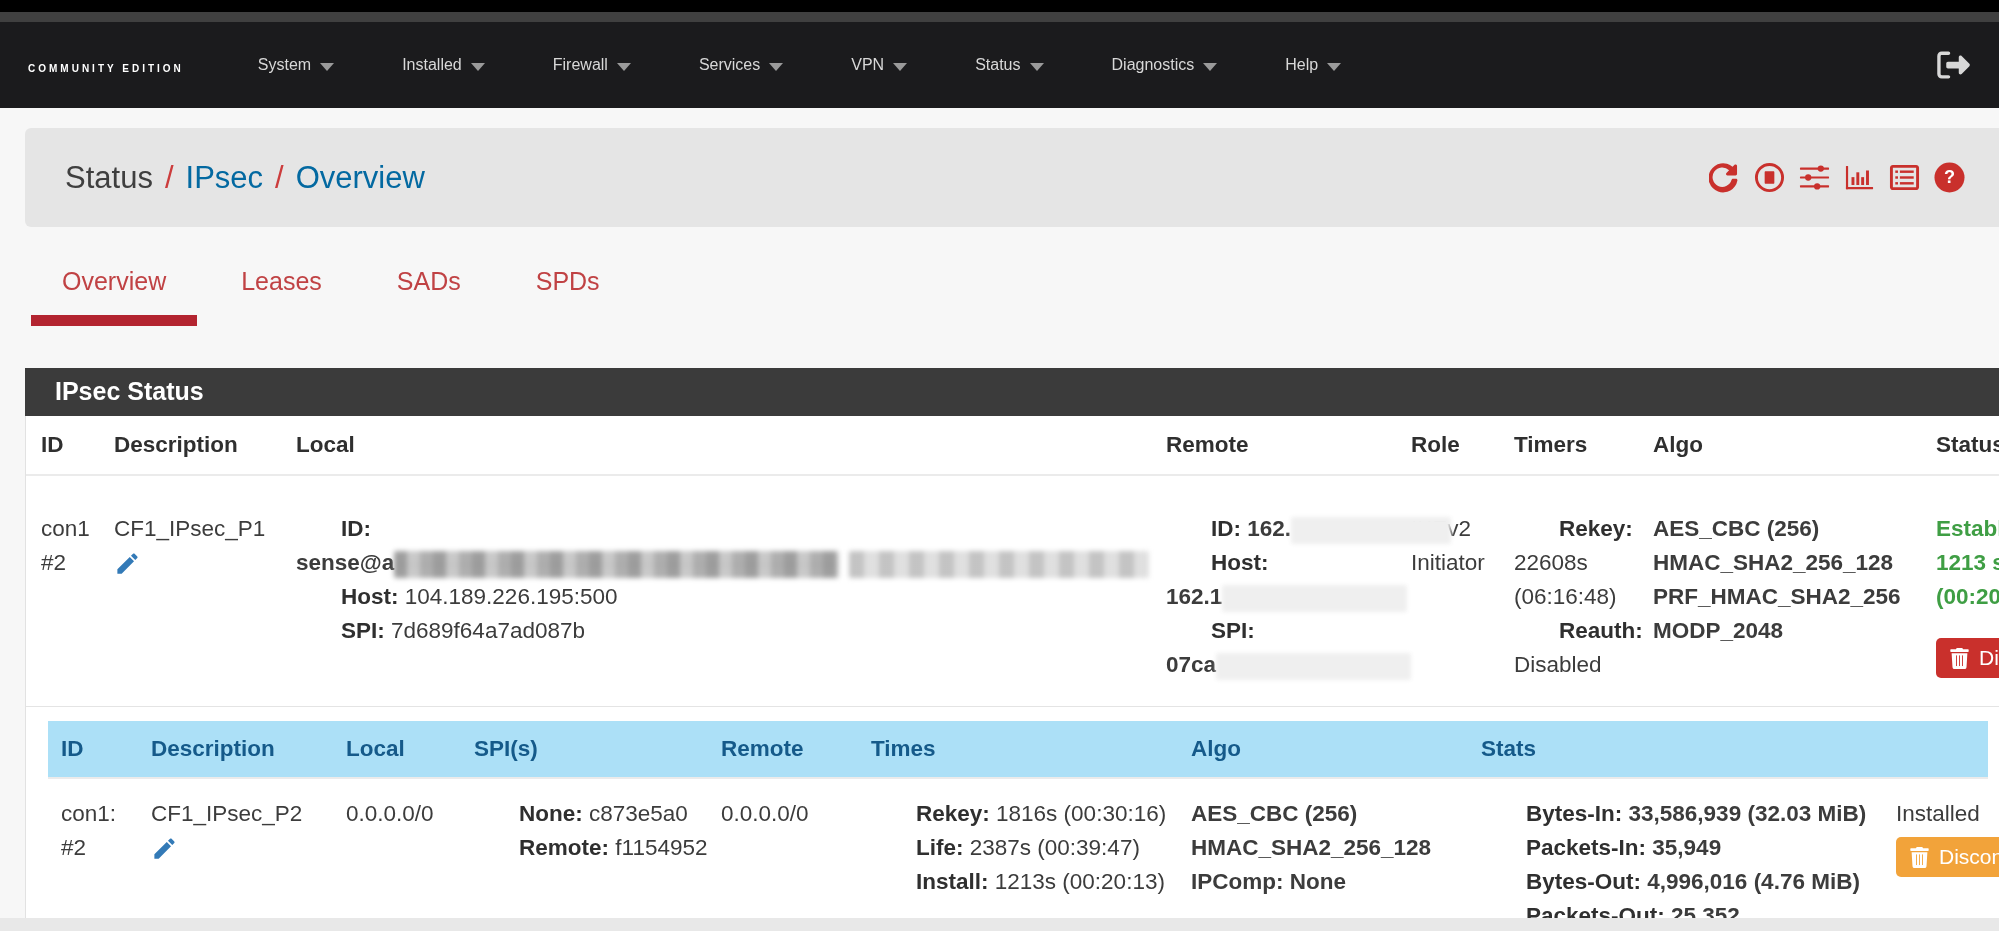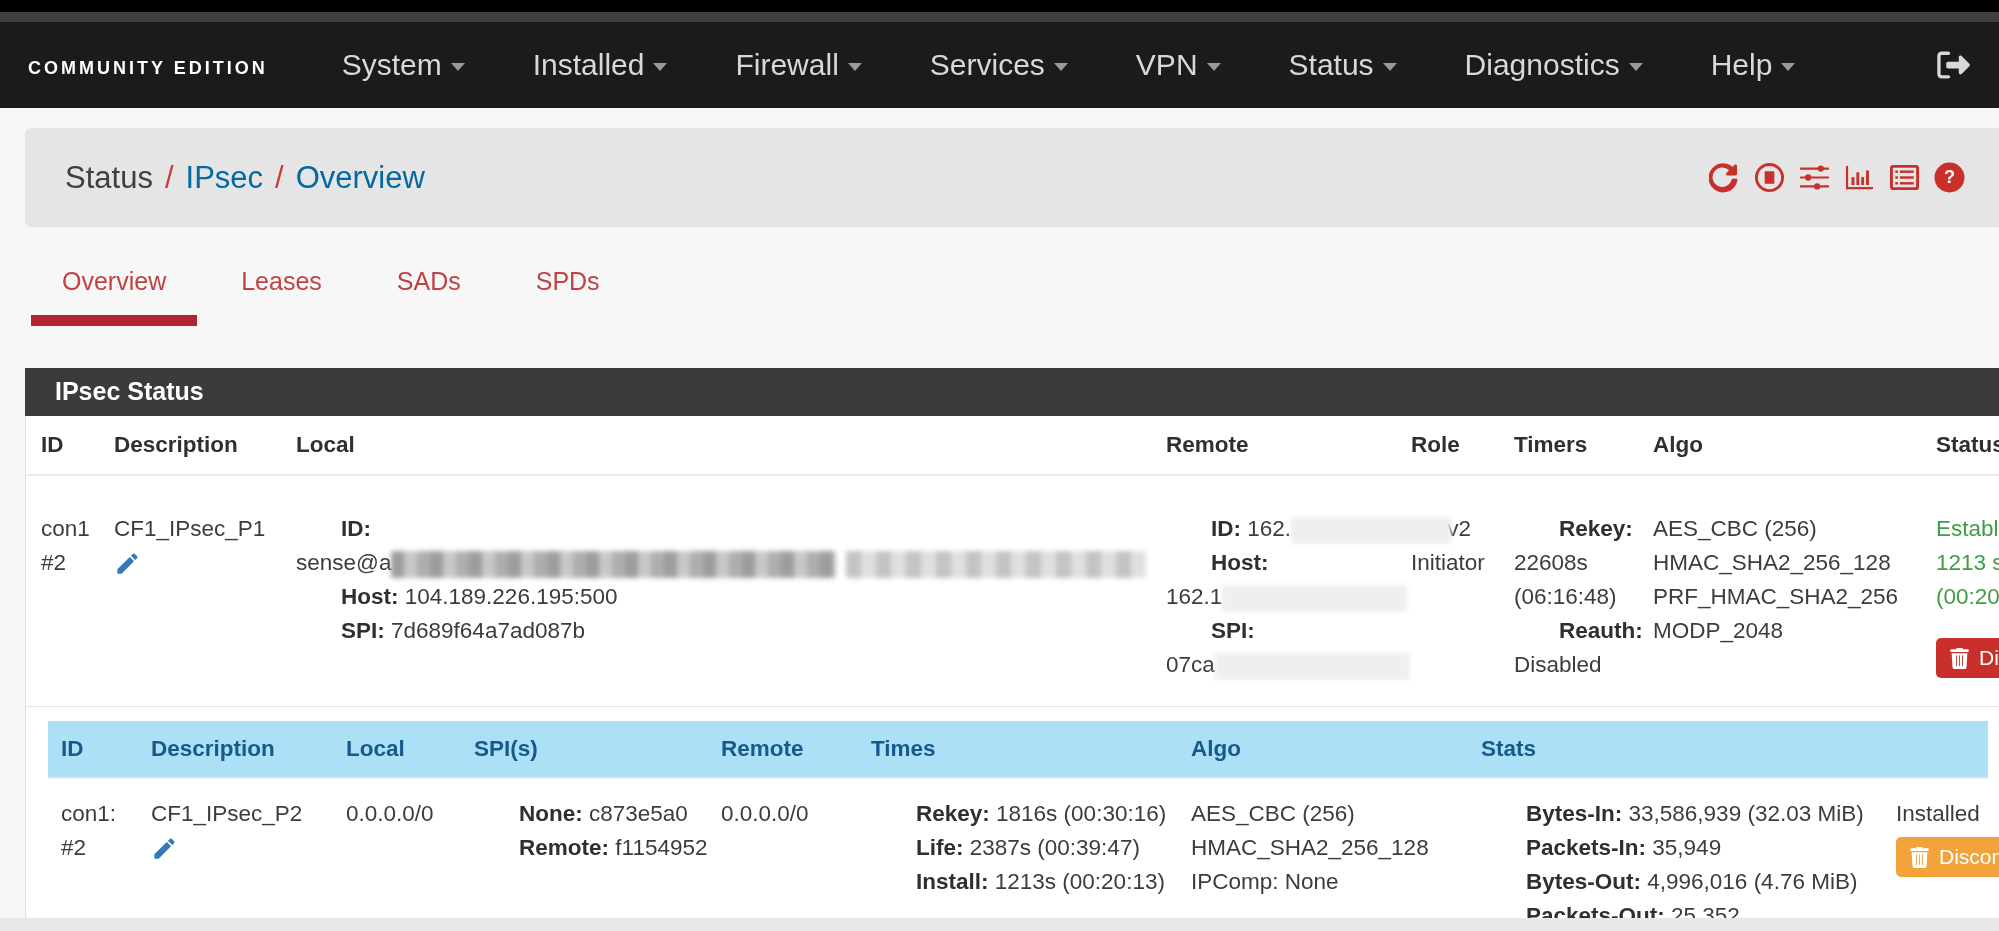--- a/index.html
+++ b/index.html
@@ -17,24 +17,24 @@
     padding:0 28px;
   }
   .brand { display:flex; flex-direction:column; margin-right:40px; cursor:pointer; }
   .brand-main { display:flex; align-items:flex-end; }
   .brand-pf {
     background:#fff; color:#16181b; font-weight:bold; font-style:italic;
     font-size:46px; line-height:1; padding:6px 8px 8px 6px; border-radius:9px;
   }
   .brand-sense { color:#fff; font-weight:bold; font-size:46px; line-height:1; letter-spacing:-1px; padding-bottom:6px;}
   .brand-reg { color:#fff; font-size:11px; align-self:flex-end; padding-bottom:8px;}
-  .brand-sub { color:#fff; font-size:18px; font-weight:bold; letter-spacing:3px; margin-top:6px;}
+  .brand-sub { color:#fff; font-size:10px; font-weight:bold; letter-spacing:3px; margin-top:6px;}
   .nav-items { display:flex; align-items:center; }
   .nav-item {
-    color:#d8d8d8; font-size:30px; padding:0 34px; cursor:pointer;
+    color:#d8d8d8; font-size:16px; padding:0 34px; cursor:pointer;
     display:flex; align-items:center; white-space:nowrap;
   }
   .caret {
     width:0; height:0; margin-left:9px; margin-top:4px;
     border-left:7px solid transparent; border-right:7px solid transparent;
     border-top:8px solid #9a9a9a;
   }
   .nav-right { margin-left:auto; display:flex; align-items:center; }
   .logout-btn { cursor:pointer; display:flex; }
   
@@ -66,21 +66,21 @@
   table { border-collapse:collapse; table-layout:fixed; }
   .ike-table { width:2104px; font-size:22.5px; color:#3c3c3c; }
   .ike-table th {
     text-align:left; font-weight:bold; color:#2f2f2f;
     padding:16px 10px 16px 0; border-bottom:2px solid #ebebeb;
   }
   .ike-table td { vertical-align:top; padding:36px 10px 24px 0; line-height:34px; }
   .ike-table th.first, .ike-table td.first { padding-left:15px; }
   .ike-row td { border-bottom:1px solid #e4e4e4; }
   strong { color:#2f2f2f;margin-left:45px; }
-  .nowrap { white-space:nowrap; }
+  .nowrap { white-space:nowrap;font-weight:bold; }
   
   .redact {
     display:inline-block; height:27px; vertical-align:middle; border-radius:2px;
     filter:blur(2.5px);
   }
   .redact.dark {
     background:
       repeating-linear-gradient(90deg, rgba(150,150,150,.85) 0 13px, rgba(200,200,200,.85) 13px 26px, rgba(170,170,170,.85) 26px 39px),
       repeating-linear-gradient(0deg, #cfcfcf 0 9px, #bdbdbd 9px 18px);
   }

